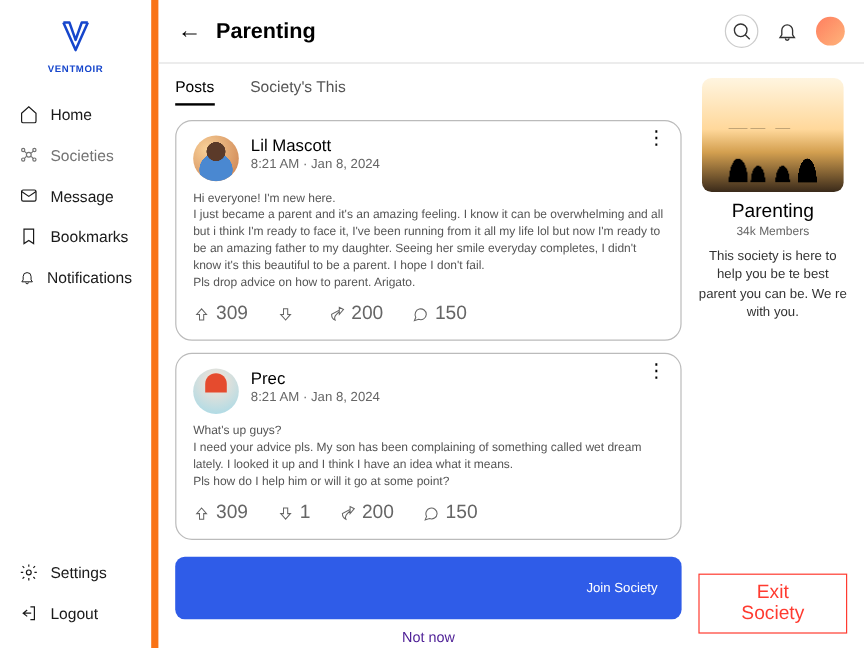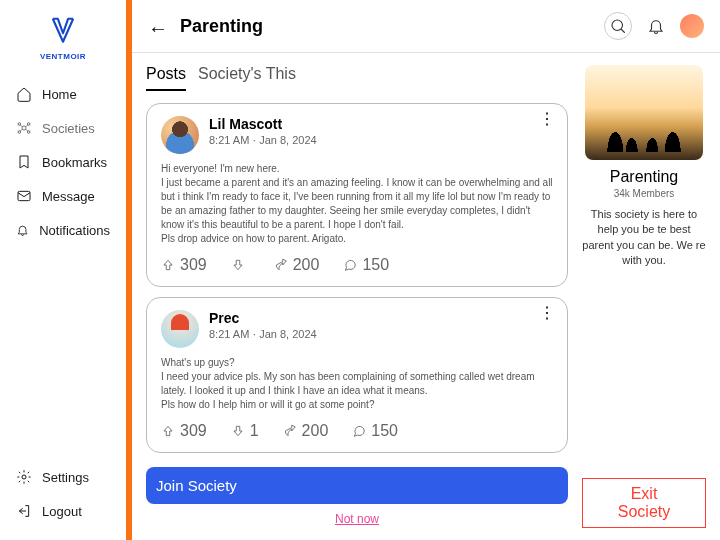--- a/index.html
+++ b/index.html
@@ -16,40 +16,40 @@
 .main{flex:1;display:flex;flex-direction:column}
 .header{display:flex;align-items:center;padding:12px 16px;border-bottom:1px solid #e0e0e0;gap:12px}
 .back{font-size:20px;cursor:pointer}
 .title{font-size:18px;font-weight:600;flex:1}
 .hicon{width:24px;height:24px;display:flex;align-items:center;justify-content:center;cursor:pointer}
 .hicon svg{width:18px;height:18px;stroke:#333;fill:none;stroke-width:1.5}
 .hicon.search{border:1px solid #ccc;border-radius:50%;width:28px;height:28px}
 .avatar-sm{width:24px;height:24px;border-radius:50%;background:linear-gradient(135deg,#ff7e5f,#feb47b)}
 .content{flex:1;display:flex;gap:14px;padding:12px 14px;overflow:hidden}
 .feed{flex:1;display:flex;flex-direction:column;min-width:0}
-.tabs{display:flex;gap:12px;margin-bottom:12px;font-size:16px}
+.tabs{display:flex;gap:30px;margin-bottom:12px;font-size:13px}
 .tab{padding-bottom:6px;cursor:pointer;color:#555}
 .tab.active{color:#000;border-bottom:2px solid #000;font-weight:500}
 .post{border:1px solid #bbb;border-radius:14px;padding:12px 14px;margin-bottom:10px}
 .post-head{display:flex;align-items:flex-start;gap:10px;margin-bottom:8px}
 .post-av{width:38px;height:38px;border-radius:50%;flex-shrink:0}
 .av1{background:radial-gradient(circle at 30% 30%,#f9d199,#c97b4a);position:relative;overflow:hidden}
 .av1::before{content:"";position:absolute;inset:0;background:radial-gradient(circle at 50% 35%,#5b3a29 25%,transparent 26%),radial-gradient(circle at 50% 75%,#4a88d1 40%,transparent 41%)}
 .av2{background:radial-gradient(circle at 50% 30%,#fce4d6,#a0d9e8);position:relative;overflow:hidden}
 .av2::before{content:"";position:absolute;top:4px;left:10px;right:10px;height:16px;background:#e54b2e;border-radius:10px 10px 0 0}
 .post-meta{flex:1}
-.post-name{font-size:14px;font-weight:700}
+.post-name{font-size:14px;font-weight:400}
 .post-time{font-size:11px;color:#666;margin-top:2px}
 .menu-dots{cursor:pointer;font-size:16px;line-height:6px;letter-spacing:-2px}
 .post-body{font-size:10px;line-height:1.4;color:#555;margin-bottom:10px;white-space:pre-line}
 .post-actions{display:flex;align-items:center;gap:24px;font-size:16px;color:#666}
 .action{display:flex;align-items:center;gap:5px;cursor:pointer}
 .action svg{width:14px;height:14px;stroke:#666;fill:none;stroke-width:1.5}
-.join-btn{background:#2F5CE8;color:#fff;text-align:left;padding:10px;border-radius:8px;font-size:15px;font-weight:500;cursor:pointer;margin-top:4px}
-.not-now{text-align:center;color:#ec4899;font-size:12px;text-decoration:underline;margin-top:8px;cursor:pointer}
+.join-btn{background:#2F5CE8;color:#fff;text-align:right;padding:20px;border-radius:8px;font-size:11px;font-weight:500;cursor:pointer;margin-top:4px}
+.not-now{text-align:center;color:#4c1d95;font-size:12px;margin-top:8px;cursor:pointer}
 .side{width:124px;display:flex;flex-direction:column;align-items:center;text-align:center}
 .side-img{width:118px;height:95px;border-radius:8px;background:linear-gradient(to top,#3a2a1a 0%,#d4a050 35%,#ffd89b 55%,#fff5e0 100%);position:relative;overflow:hidden}
 .side-img::after{content:"";position:absolute;bottom:8px;left:15%;right:15%;height:45px;background:radial-gradient(ellipse 8px 20px at 15% 100%,#000 99%,transparent),radial-gradient(ellipse 6px 14px at 35% 100%,#000 99%,transparent),radial-gradient(ellipse 6px 14px at 60% 100%,#000 99%,transparent),radial-gradient(ellipse 8px 20px at 85% 100%,#000 99%,transparent)}
 .side-title{font-size:16px;font-weight:500;margin-top:8px}
 .side-sub{font-size:10px;color:#666;margin-top:2px}
 .side-desc{font-size:11px;color:#333;margin-top:8px;line-height:1.4}
 .exit-btn{margin-top:auto;border:1px solid #FF3B30;color:#FF3B30;padding:6px 26px;border-radius:0;font-size:16px;cursor:pointer}
 </style>
 </head>
 <body>
@@ -74,30 +74,30 @@
           <circle cx="5" cy="6" r="2"></circle>
           <circle cx="19" cy="6" r="2"></circle>
           <circle cx="5" cy="18" r="2"></circle>
           <circle cx="19" cy="18" r="2"></circle>
           <path d="M9 10l-3-3M15 10l3-3M9 14l-3 3M15 14l3 3"></path>
         </svg>
         <span>Societies</span>
       </div>
     <div class="nav-item">
         <svg viewBox="0 0 24 24">
-          <path d="M6 3h12v18l-6-4-6 4z"></path>
-        </svg>
-        <span>Bookmarks</span>
-      </div>
-    <div class="nav-item">
-        <svg viewBox="0 0 24 24">
           <rect x="3" y="5" width="18" height="14" rx="2"></rect>
           <path d="M3 7l9 6 9-6"></path>
         </svg>
         <span>Message</span>
+      </div>
+    <div class="nav-item">
+        <svg viewBox="0 0 24 24">
+          <path d="M6 3h12v18l-6-4-6 4z"></path>
+        </svg>
+        <span>Bookmarks</span>
       </div>
     <div class="nav-item">
         <svg viewBox="0 0 24 24">
           <path d="M18 16v-5a6 6 0 10-12 0v5l-2 3h16zM10 20a2 2 0 004 0"></path>
         </svg>
         <span>Notifications</span>
       </div>
   </div>
   <div class="nav-bottom">
     <div class="nav-item">

